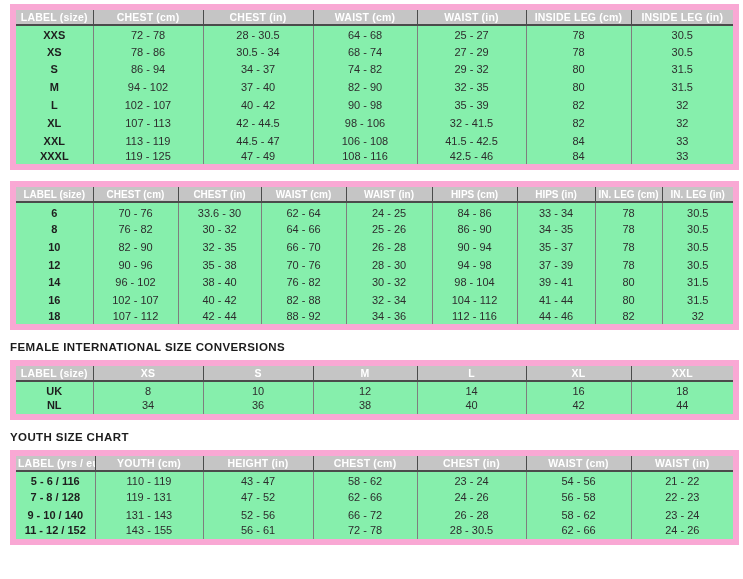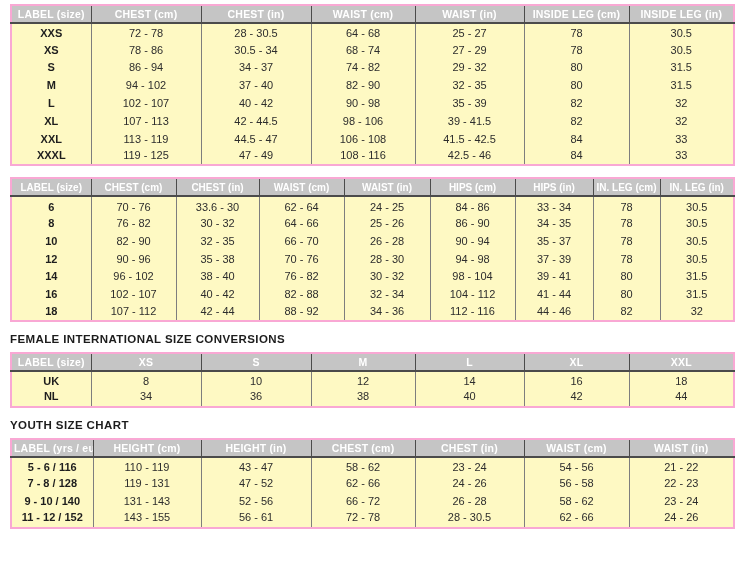--- a/index.html
+++ b/index.html
@@ -9,21 +9,21 @@
     font-family:"Liberation Sans", sans-serif;
   }
   .page { padding:4px 10px 0 10px; }
   .chart-section { margin-bottom:11px; }
   .chart-title {
     font-size:11.5px; font-weight:bold; color:#1c1c1c;
     letter-spacing:0.4px; line-height:13px; margin-bottom:6px;
   }
   table.size-table {
     width:723px; table-layout:fixed; border-collapse:collapse;
-    border:2px solid #f9a8d4; background:#fef9c3;padding-left:28px;
+    border:6px solid #f9a8d4; background:#86efac;padding-left:28px;
   }
   table.size-table th {
     background:#c5c5c5; color:#ffffff; font-weight:bold;
     font-size:10.5px; letter-spacing:0.2px; height:18px;
     text-align:center; vertical-align:middle;
     border-left:1px solid #4b4b4b; border-bottom:2px solid #4b4b4b;
     white-space:nowrap; overflow:hidden; padding:0 2px;
   }
   table.size-table td {
     font-size:11px; color:#2d2d2d; height:17.8px;
@@ -108,21 +108,21 @@
             <td>90 - 98</td>
             <td>35 - 39</td>
             <td>82</td>
             <td>32</td>
           </tr>
           <tr>
             <td>XL</td>
             <td>107 - 113</td>
             <td>42 - 44.5</td>
             <td>98 - 106</td>
-            <td>39 - 41.5</td>
+            <td>32 - 41.5</td>
             <td>82</td>
             <td>32</td>
           </tr>
           <tr>
             <td>XXL</td>
             <td>113 - 119</td>
             <td>44.5 - 47</td>
             <td>106 - 108</td>
             <td>41.5 - 42.5</td>
             <td>84</td>
@@ -303,21 +303,21 @@
           <col style="width:108px">
           <col style="width:110px">
         <col style="width:104px">
           <col style="width:109px">
           <col style="width:105px">
           <col style="width:105px">
       </colgroup>
     <thead>
           <tr>
             <th>LABEL (yrs / eu)</th>
-            <th>HEIGHT (cm)</th>
+            <th>YOUTH (cm)</th>
             <th>HEIGHT (in)</th>
             <th>CHEST (cm)</th>
             <th>CHEST (in)</th>
             <th>WAIST (cm)</th>
             <th>WAIST (in)</th>
           </tr>
         </thead>
         <tbody>
           <tr>
             <td>5 - 6 / 116</td>

